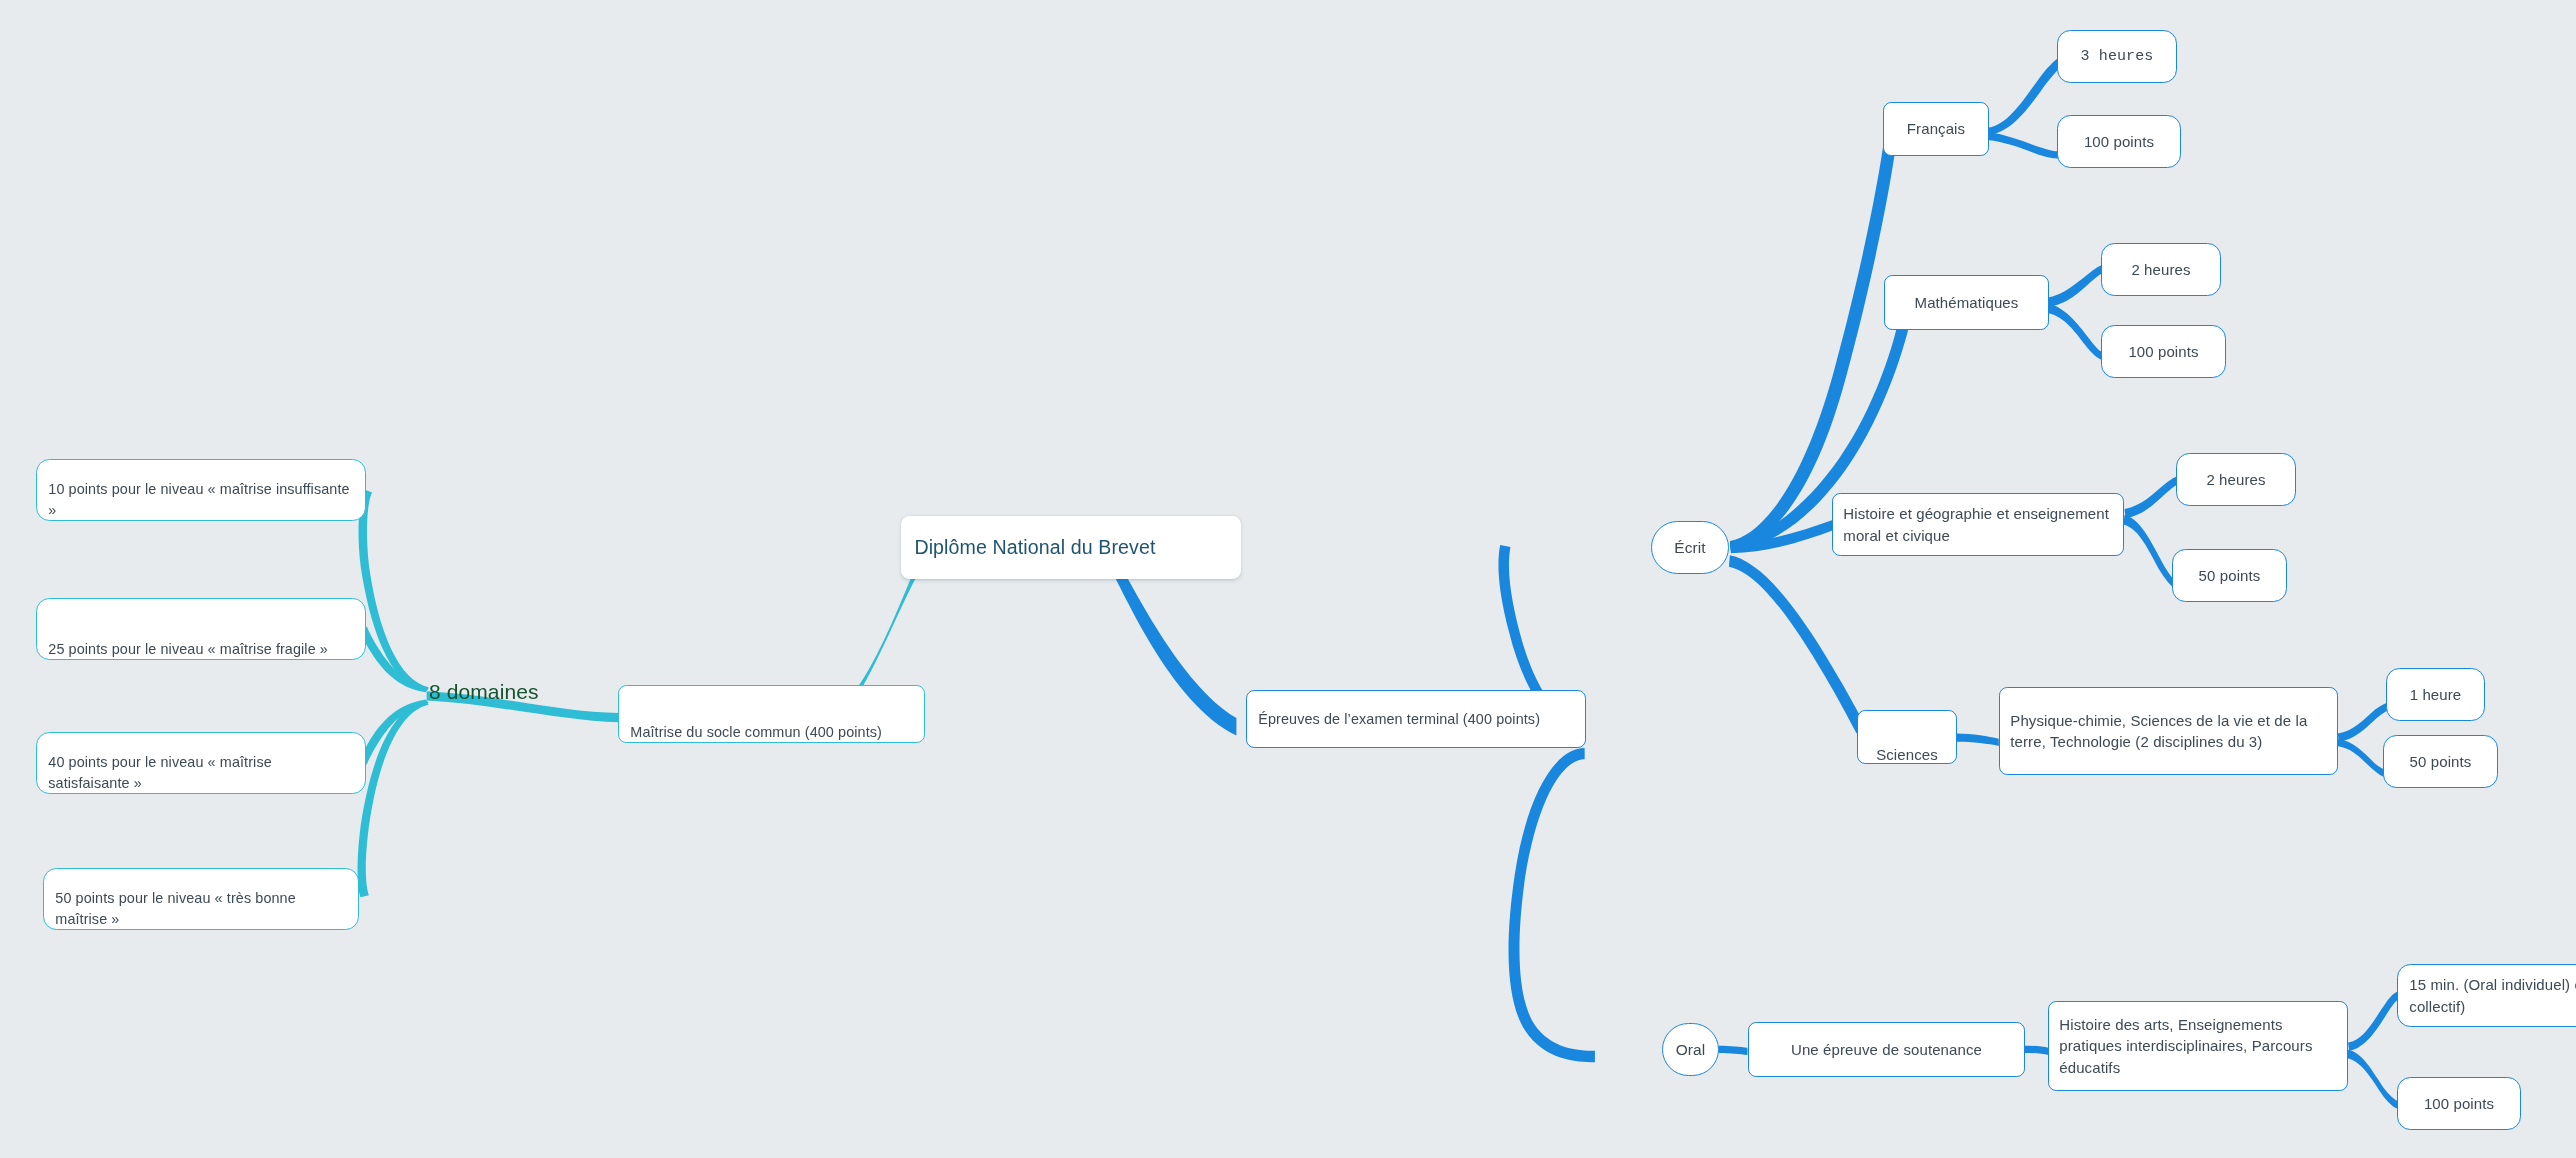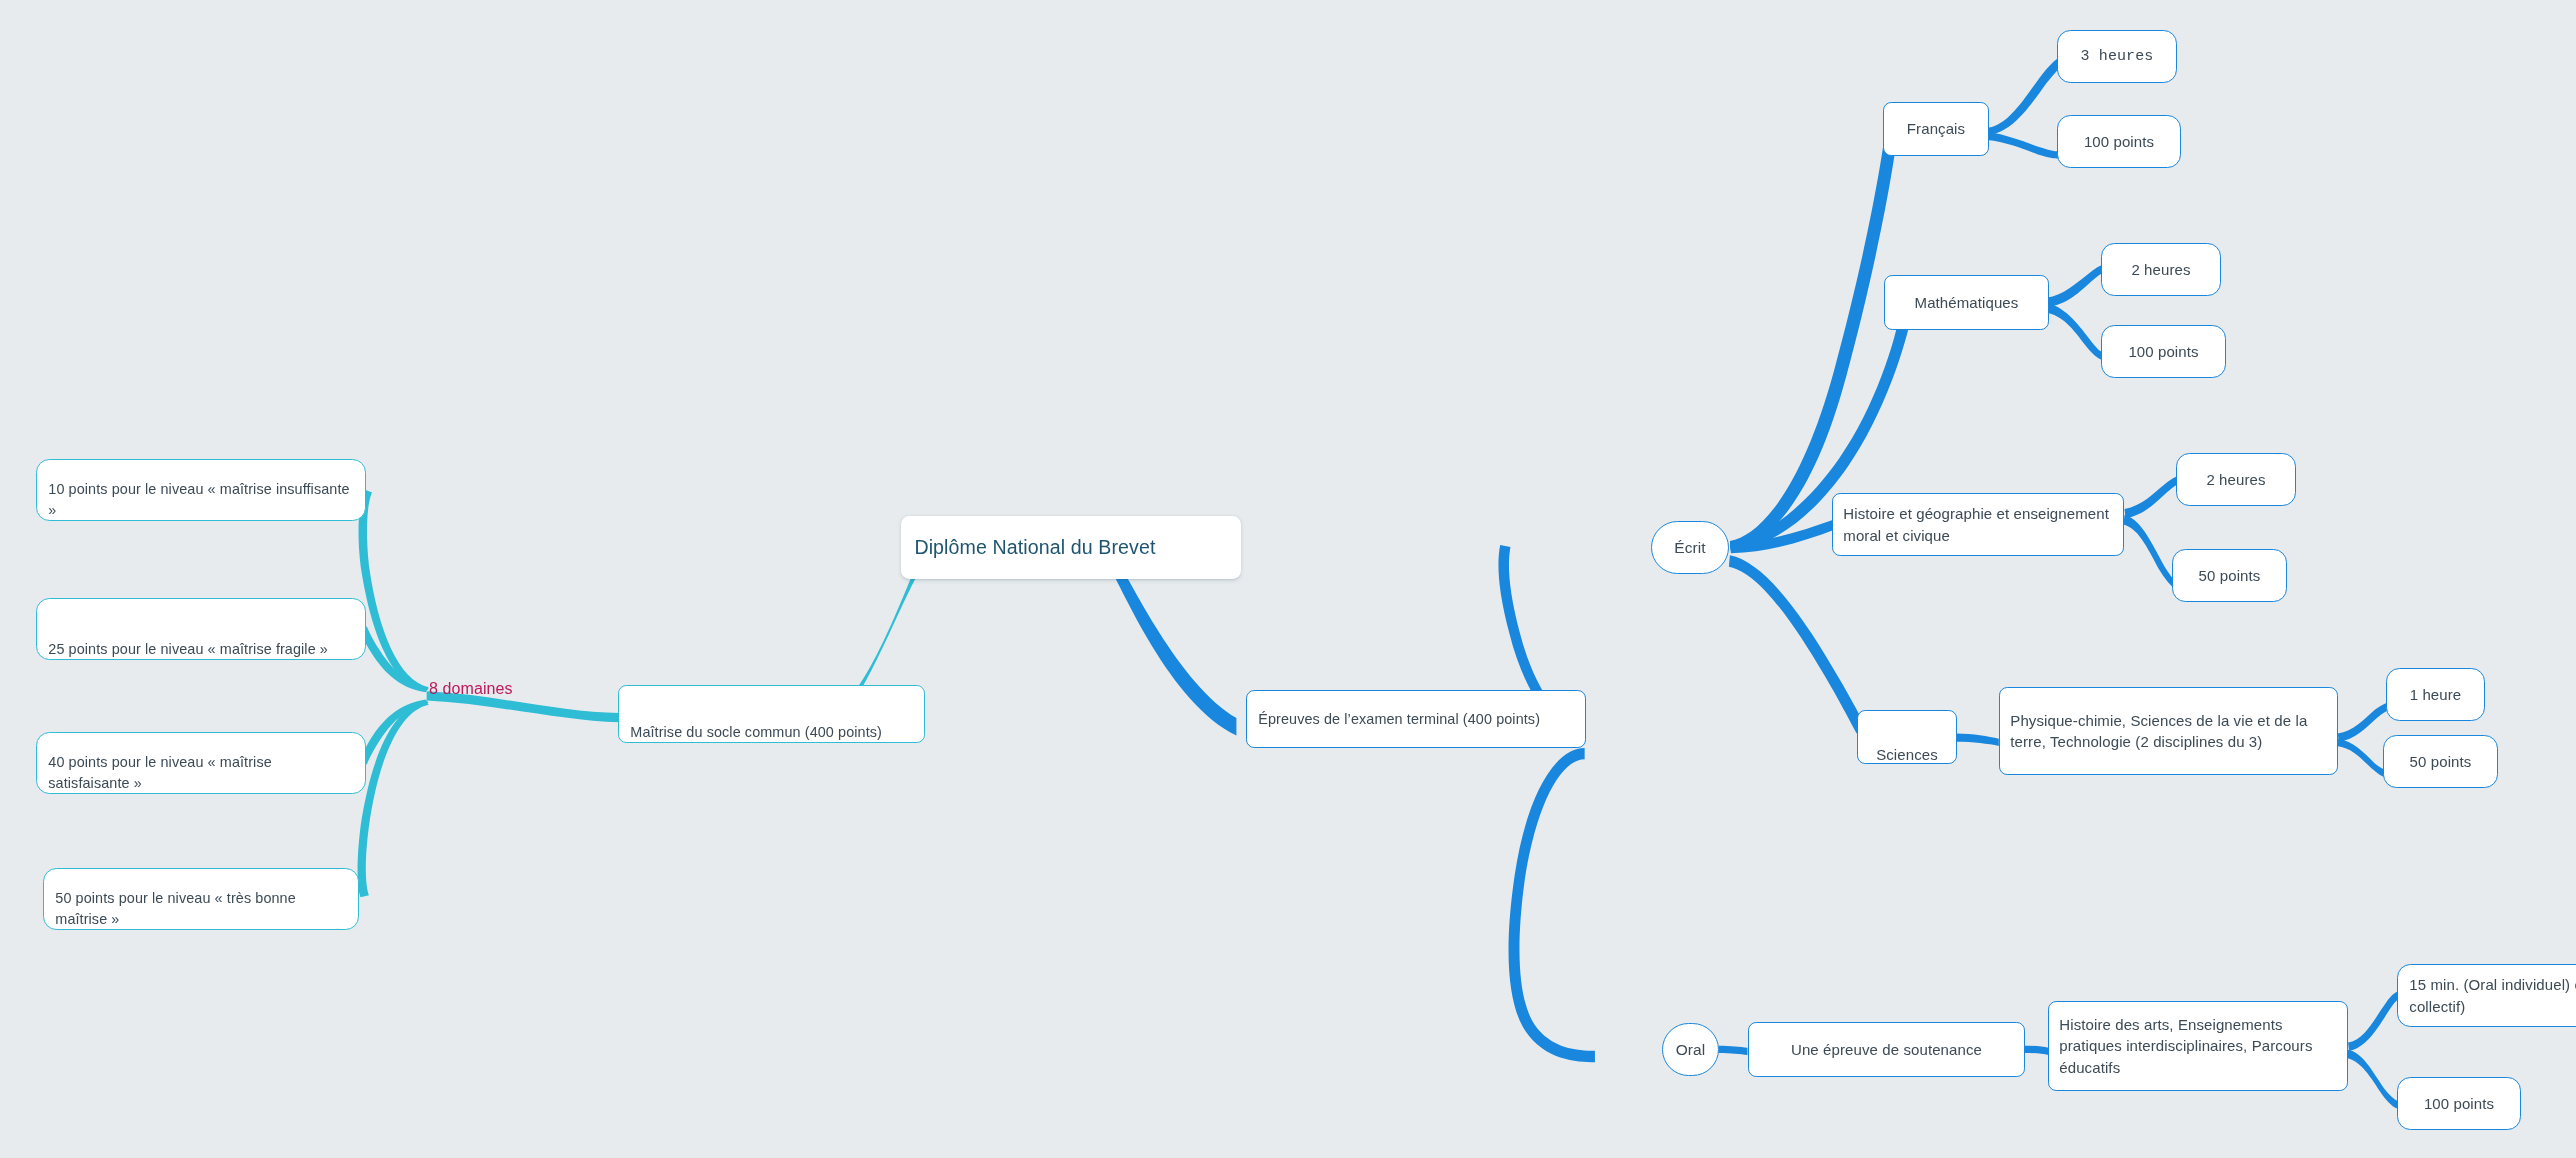--- a/index.html
+++ b/index.html
@@ -56,23 +56,23 @@
   .pill   { border-radius: 515px; }
   .rounded{ border-radius: 8.2px; }
   .soft   { border-radius: 13.4px; }
 
   .pad-lg { padding: 0 13.4px; }
   .pad-md { padding: 0 11.3px; }
   .pad-sm { padding: 0 10.3px; }
 
   .edge-label {
     position: absolute;
-    color: #be185d;
+    color: #14532d;
     white-space: nowrap;
-    font-size: 16px;
+    font-size: 21px;
     letter-spacing: 0.1px;
   }
 </style>
 </head>
 <body>
 
 <div id="canvas">
 
   <svg id="edges" viewBox="0 0 5340 2248" xmlns="http://www.w3.org/2000/svg">
 

